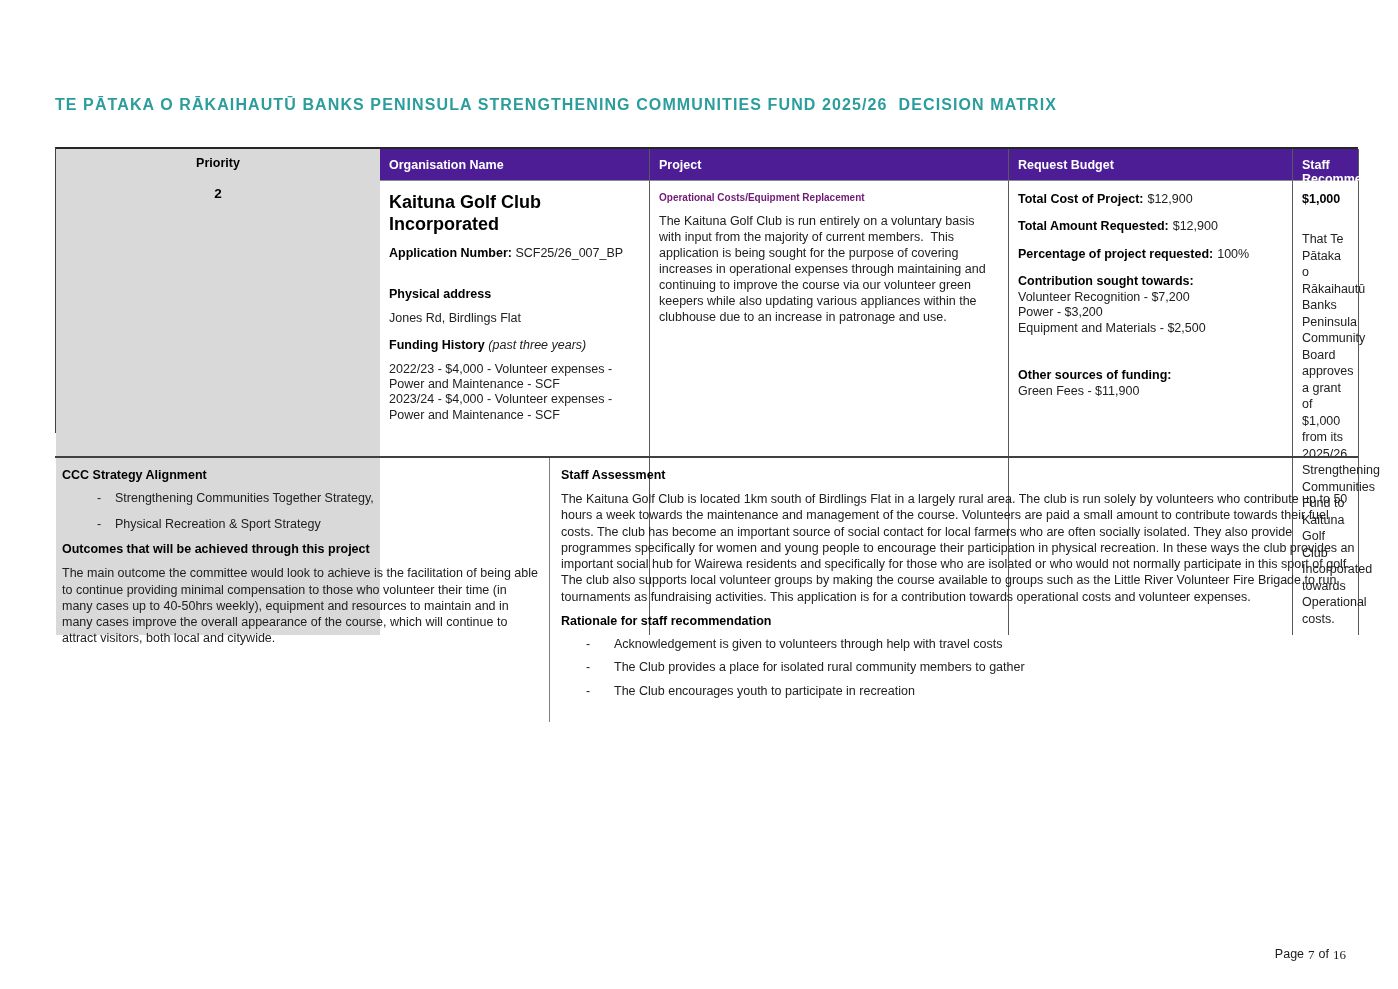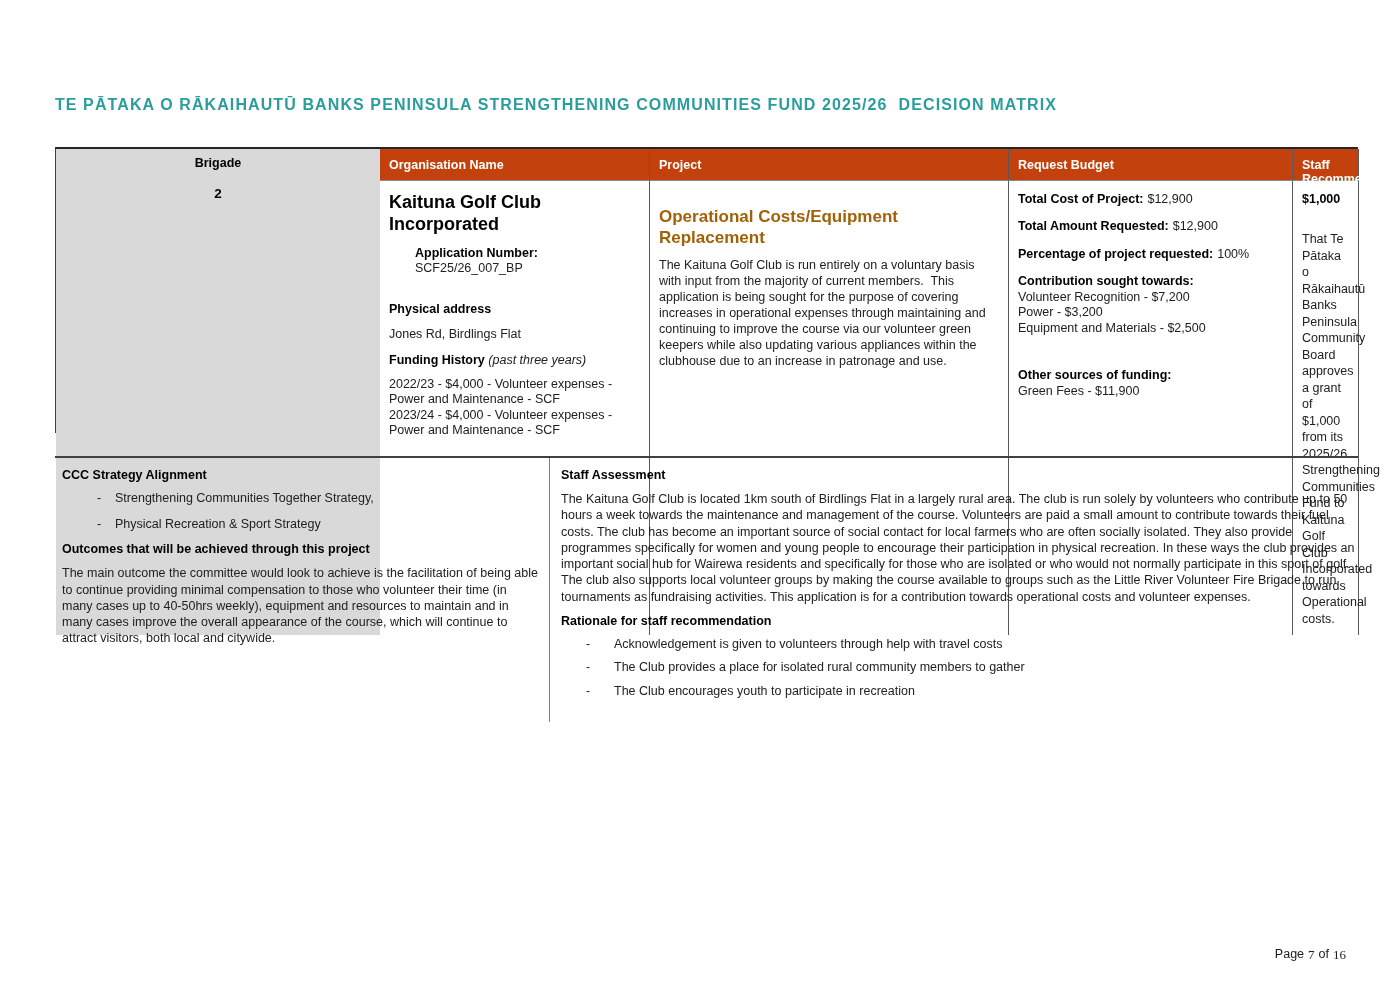--- a/index.html
+++ b/index.html
@@ -20,44 +20,44 @@
   
   .matrix {
     position:absolute; left:55px; top:147px; width:1303px; height:286px;
     display:grid;
     grid-template-columns:324px 270px 359px 284px 66px;
     grid-template-rows:32px 1fr;
     border:1px solid #404040; border-top:2px solid #262626;
     background:#ffffff;
   }
   .mh {
-    background:#c2410c; color:#ffffff; font-weight:700; font-size:12.5px;
+    background:#4c1d95; color:#ffffff; font-weight:700; font-size:12.5px;
     padding:9px 8px 0 9px; border-right:1px solid #595959;
     border-bottom:1px solid #8a8a8a;
   }
   .mc {
     background:#ffffff; font-size:12.5px; line-height:1.22;
     padding:11px 9px 8px 9px; border-right:1px solid #595959;
   }
   .priority-cell {
     grid-row:1 / 3; background:#D9D9D9; text-align:center;
     padding-top:7px; border-right:none;
   }
   .priority-cell .p-label { font-weight:700; font-size:12.5px; color:#000; }
   .priority-cell .p-value { font-weight:700; font-size:13.5px; color:#000; margin-top:15px; }
 
   .org-name { font-weight:700; font-size:18px; color:#000; margin-bottom:10px; }
   .lbl { font-weight:700; color:#000; }
   .ital { font-style:italic; }
   .row-gap-sm { margin-bottom:9px; }
   .row-gap-md { margin-bottom:11px; }
-  .row-gap-lg { margin-bottom:26px;margin-left:26px; }
+  .row-gap-lg { margin-bottom:26px; }
   .fh-item { line-height:1.22; }
 
-  .proj-title { font-weight:700; color:#a16207; font-size:17px; margin-bottom:9px;margin-top:15px; }
+  .proj-title { font-weight:700; color:#701a75; font-size:10px; margin-bottom:9px; }
   .proj-desc { white-space:pre-wrap; line-height:1.28; }
 
   .budget-line { margin-bottom:12px; }
   .budget-line .val { margin-left:4px; }
   .tight { margin-bottom:0; line-height:1.26; }
   .other-src { margin-top:31px; }
 
   .staff-amount { font-weight:700; color:#000; margin-bottom:24px; }
   .staff-text { line-height:1.32; }
 
@@ -97,21 +97,21 @@
   <div class="doc-title">TE PĀTAKA O RĀKAIHAUTŪ BANKS PENINSULA STRENGTHENING COMMUNITIES FUND 2025/26  DECISION MATRIX</div>
 
   <div class="matrix">
 
     <div class="mh">Organisation Name</div>
     <div class="mh">Project</div>
     <div class="mh">Request Budget</div>
     <div class="mh">Staff Recommendation</div>
 
     <div class="mc priority-cell">
-      <div class="p-label">Brigade</div>
+      <div class="p-label">Priority</div>
       <div class="p-value">2</div>
     </div>
 
     <div class="mc">
       <div class="org-name">Kaituna Golf Club Incorporated</div>
       <div class="row-gap-lg">
         <span class="lbl">Application Number:</span>
         <span>SCF25/26_007_BP</span>
       </div>
       <div class="lbl row-gap-sm">Physical address</div>

